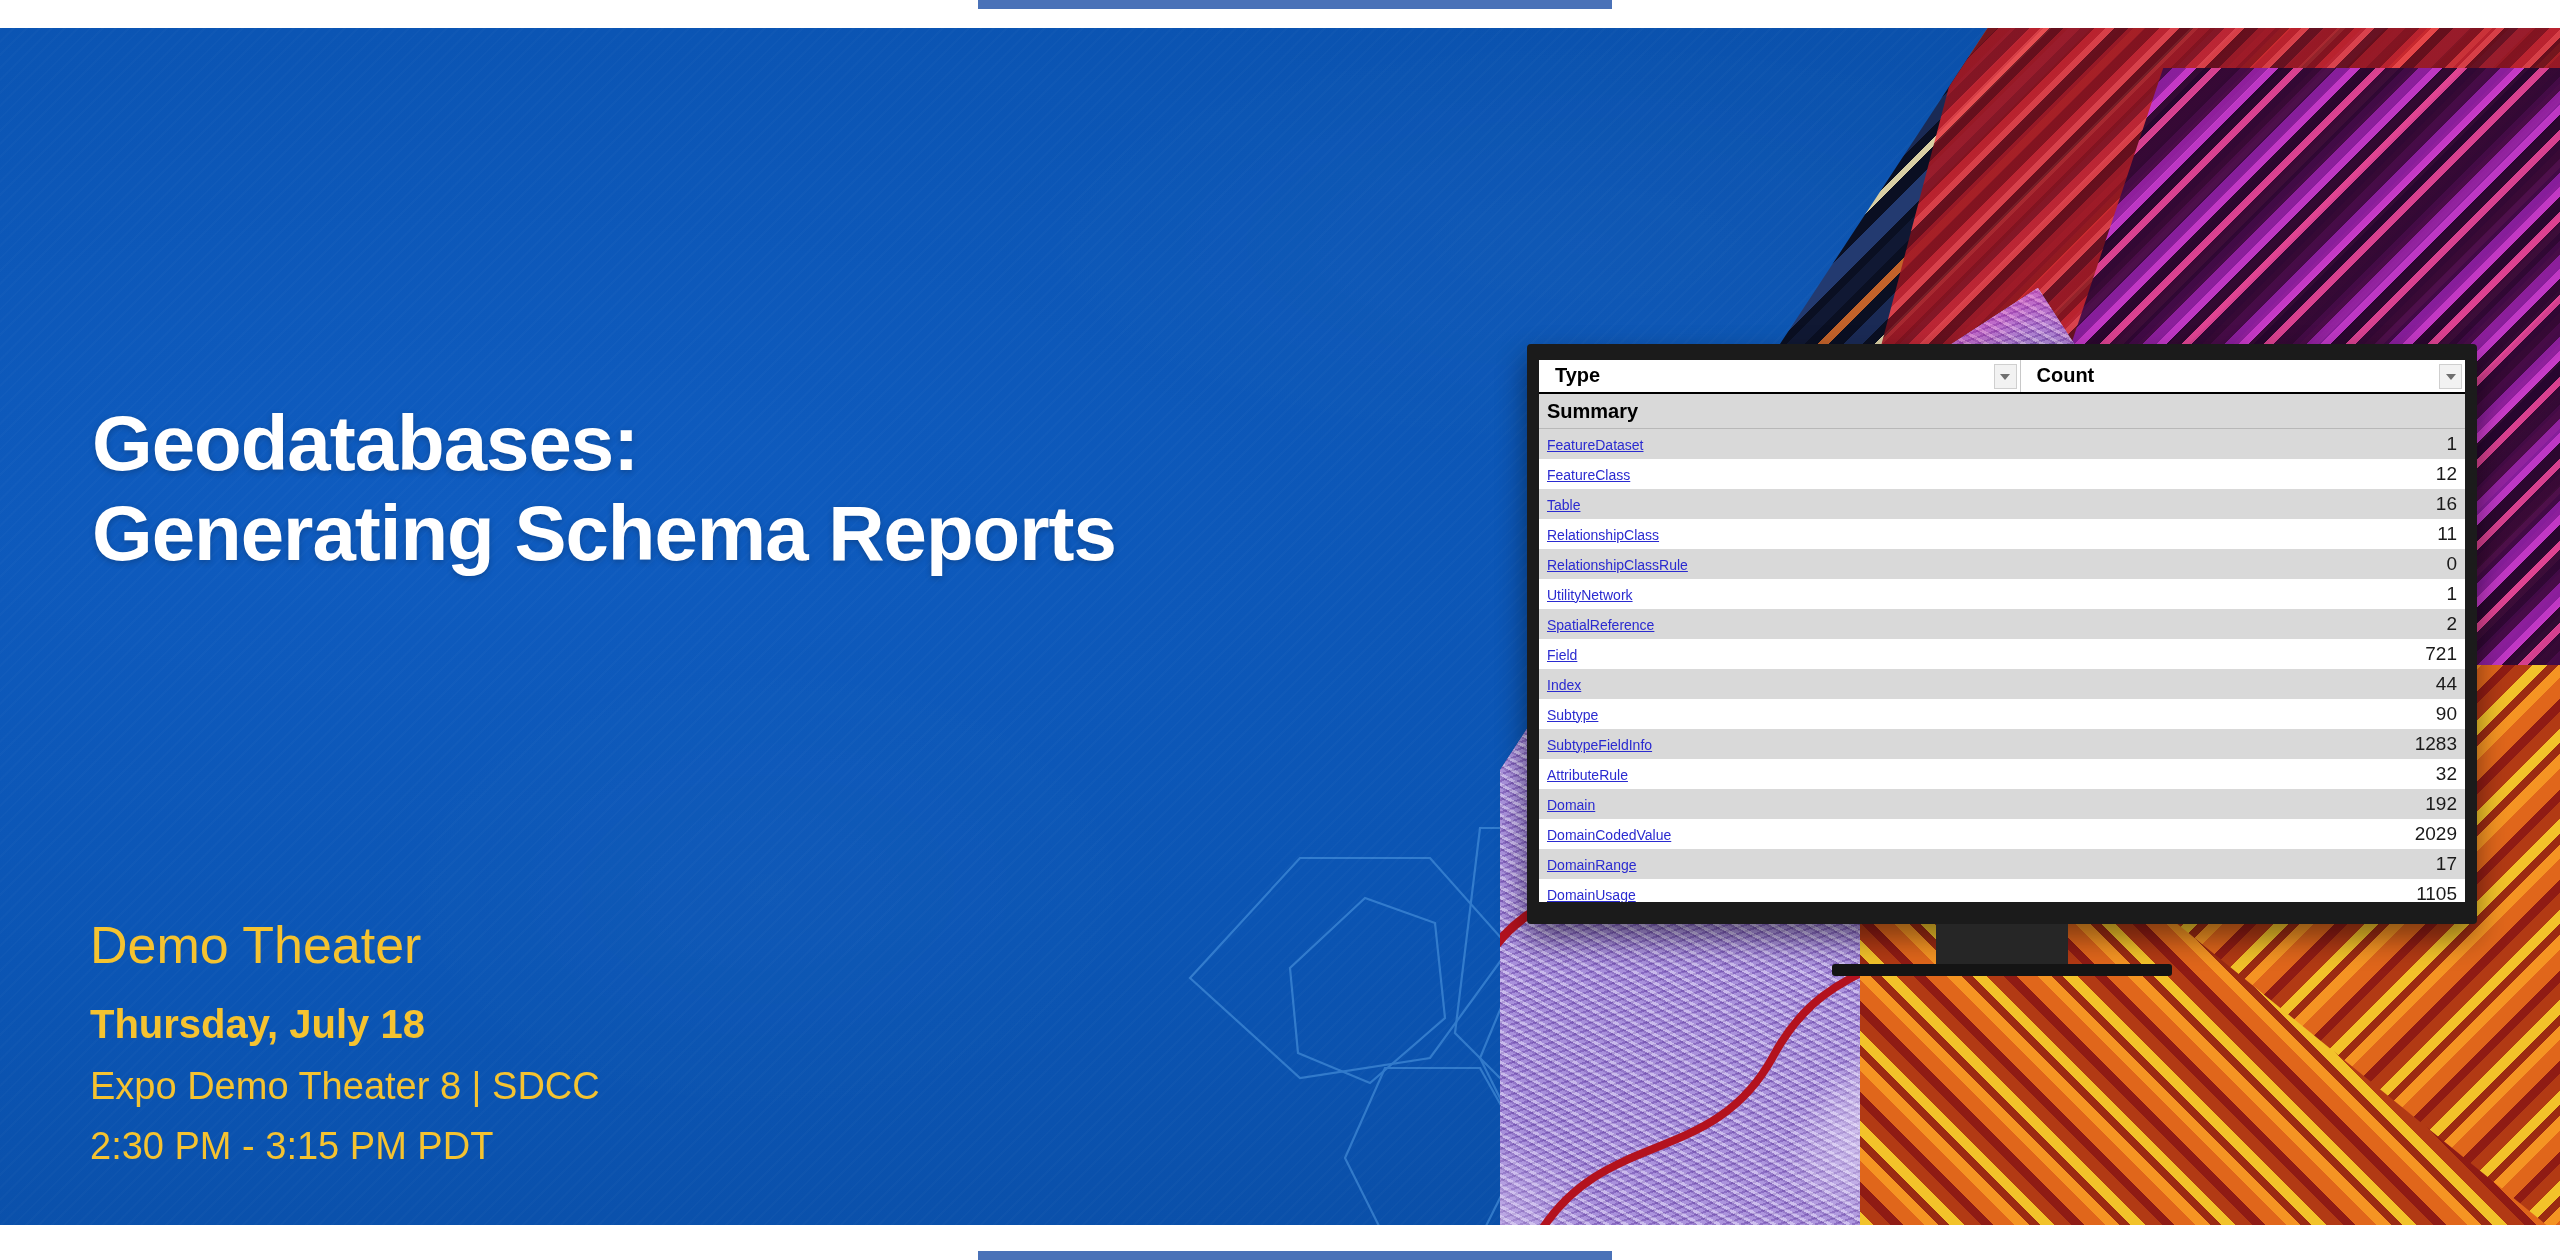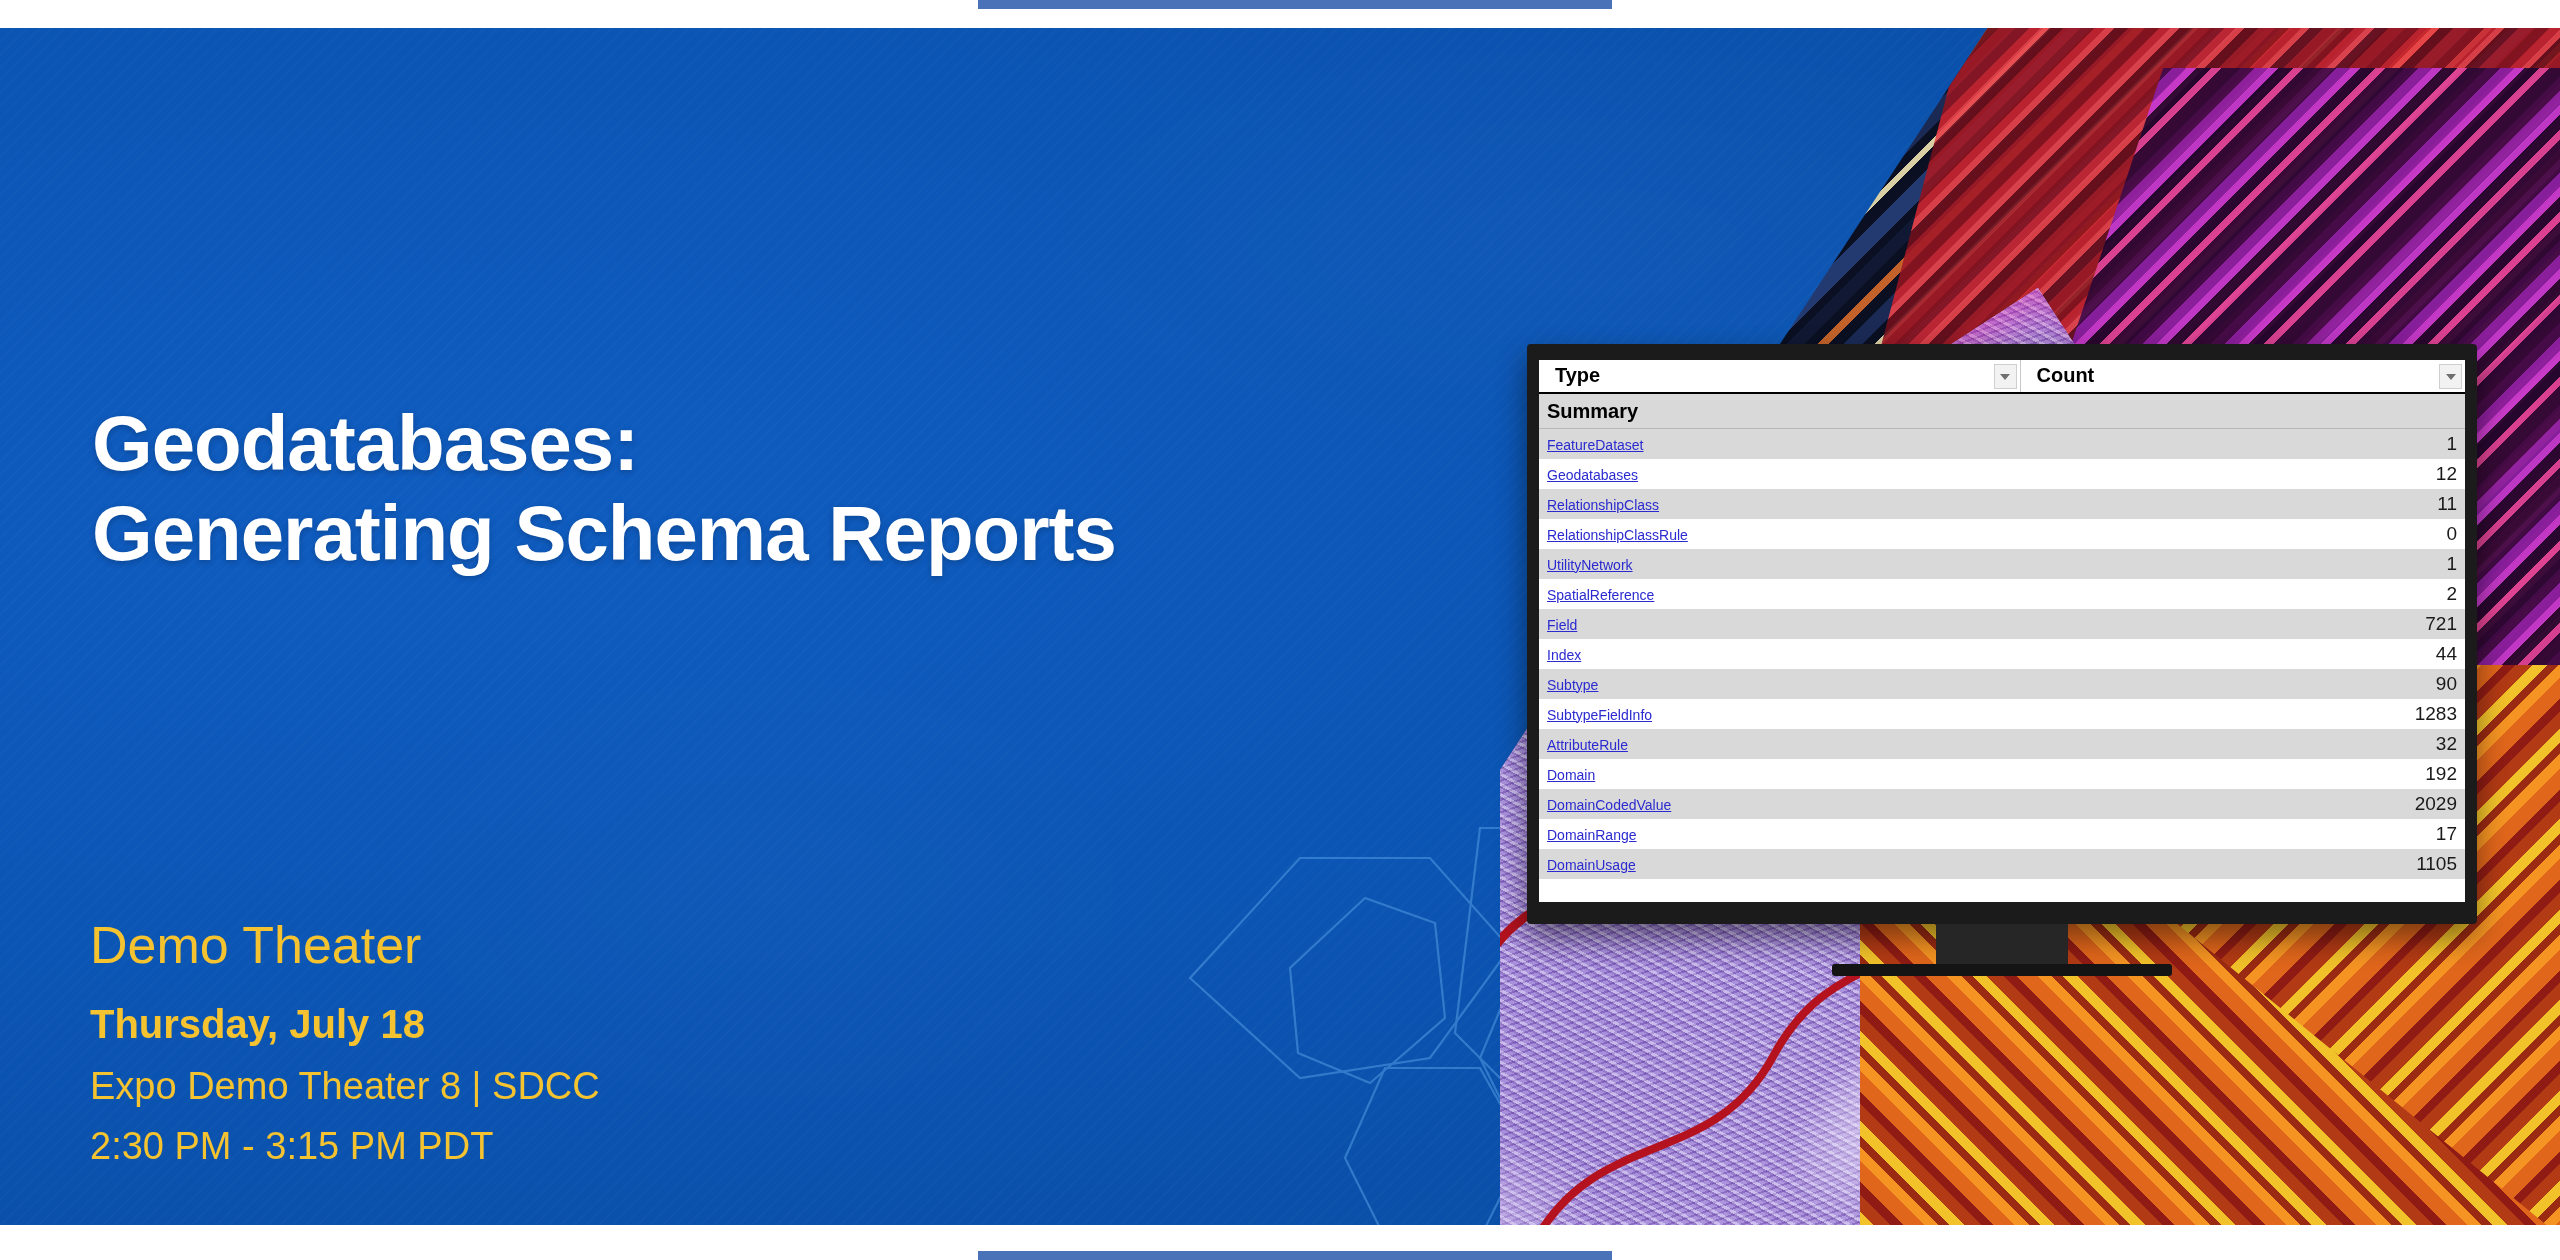--- a/index.html
+++ b/index.html
@@ -287,22 +287,26 @@
                   </span>
               </th>
             </tr>
           </thead>
           <tbody id="rpt-body">
               <tr>
                 <td class="c-type"><a class="lnk" href="#">FeatureDataset</a></td>
                 <td class="c-count">1</td>
               </tr>
               <tr>
-                <td class="c-type"><a class="lnk" href="#">Geodatabases</a></td>
+                <td class="c-type"><a class="lnk" href="#">FeatureClass</a></td>
                 <td class="c-count">12</td>
+              </tr>
+              <tr>
+                <td class="c-type"><a class="lnk" href="#">Table</a></td>
+                <td class="c-count">16</td>
               </tr>
               <tr>
                 <td class="c-type"><a class="lnk" href="#">RelationshipClass</a></td>
                 <td class="c-count">11</td>
               </tr>
               <tr>
                 <td class="c-type"><a class="lnk" href="#">RelationshipClassRule</a></td>
                 <td class="c-count">0</td>
               </tr>
               <tr>

